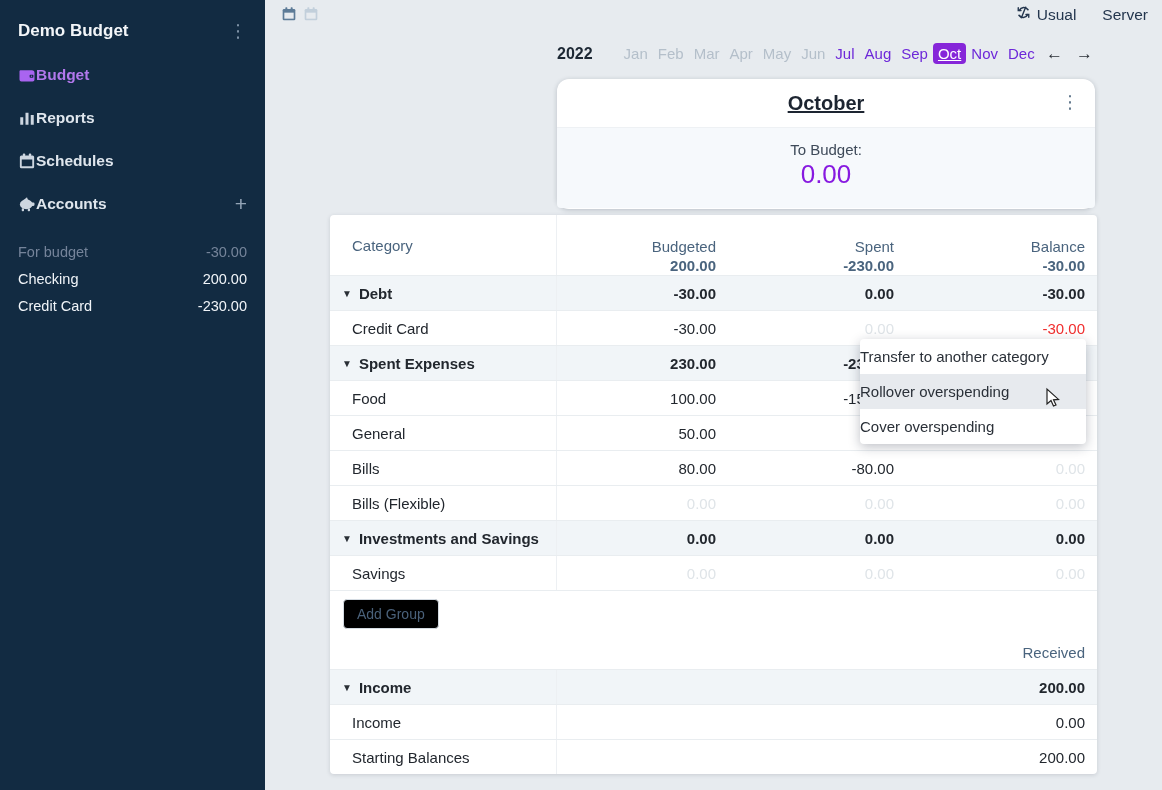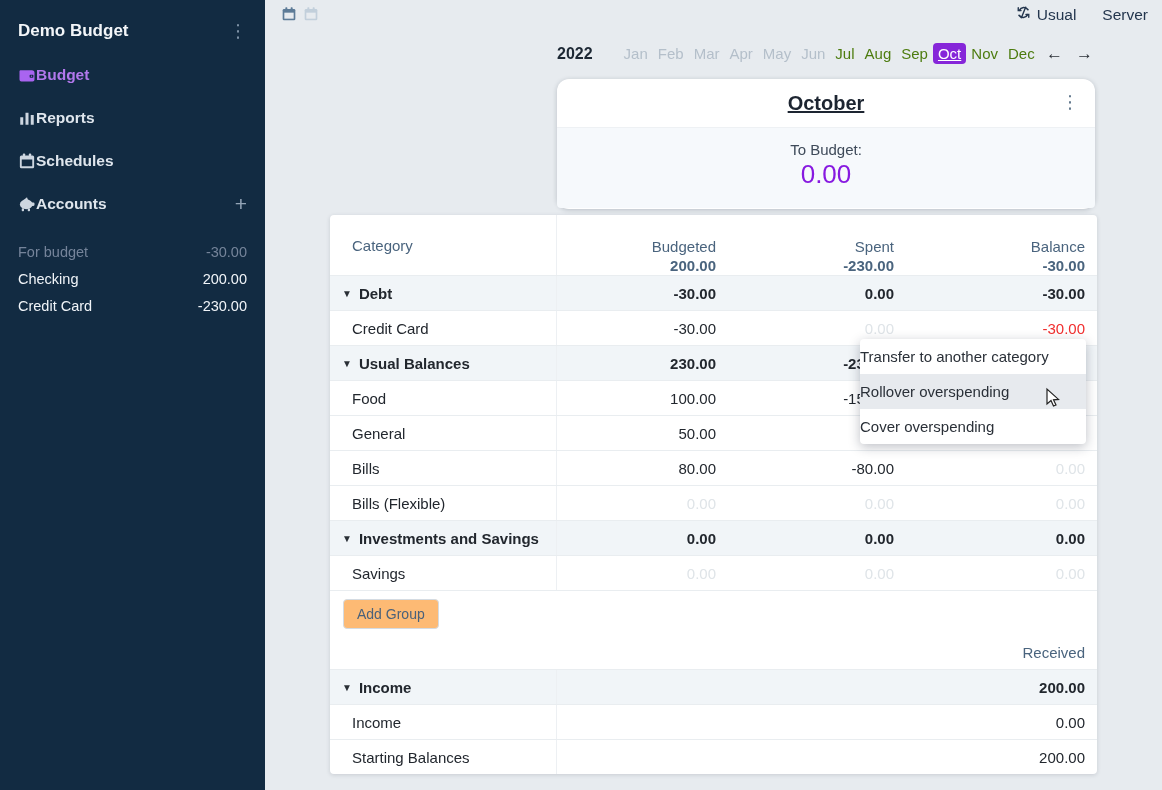--- a/index.html
+++ b/index.html
@@ -29,21 +29,21 @@
   .cal-dark { color:#5d7b97; }
   .cal-light { color:#c2cfdb; }
 
   .topright { position:absolute; top:5px; right:14px; display:flex; gap:26px; align-items:center; color:#24364e; font-size:15.5px; font-weight:500; }
   .sync-btn { display:flex; align-items:center; gap:6px; cursor:default; }
 
   
   .month-nav { position:absolute; left:292px; top:43px; width:538px; display:flex; align-items:center; }
   .year { font-size:16px; font-weight:700; color:#1d2834; margin-right:26px; }
   .months { display:flex; align-items:center; }
-  .m { font-size:15px; padding:2px 5px; color:#4d7c0f; border-radius:4px; }
+  .m { font-size:15px; padding:2px 5px; color:#6d28d9; border-radius:4px; }
   .m.muted { color:#b4bfca; }
   .m.active { background:#8626d9; color:#fff; text-decoration:underline; }
   .nav-arrows { margin-left:auto; display:flex; gap:13px; font-size:17px; color:#2a2f36; padding-right:2px; }
 
   
   .summary-card { position:absolute; left:292px; top:79px; width:538px; height:130px; background:#fff; border-radius:12px; box-shadow:0 1px 5px rgba(25,35,55,.22); }
   .card-head { height:49px; display:flex; align-items:center; justify-content:center; position:relative; border-bottom:1px solid #eef1f4; }
   .card-month { font-size:20px; font-weight:600; color:#1d2531; text-decoration:underline; }
   .card-kebab { position:absolute; right:16px; top:14px; color:#5b7288; }
   .card-body { height:80px; background:#f6f9fc; border-radius:0 0 4px 4px; text-align:center; padding-top:13px; }
@@ -58,21 +58,21 @@
   .c-cat { padding-left:22px; border-right:1px solid #edf0f3; }
   .c-num { justify-content:flex-end; padding-right:12px; text-align:right; }
   .hdr-num { flex-direction:column; align-items:flex-end; line-height:19px; }
   .hdr-total { font-weight:700; }
   .t-row.group { background:#f1f5f8; font-weight:700; }
   .t-row.group .c-cat { padding-left:12px; }
   .tri { font-size:10px; margin-right:7px; color:#2a2f36; }
   .muted { color:#dfe4e8; }
   .red { color:#f12e2e; }
   .t-addband { height:46px; display:flex; align-items:center; padding-left:13px; border-top:1px solid #e9edf0; }
-  .add-group-btn { font-family:inherit; font-size:14px; color:#4a617a; background:#fdba74; border:1px solid #d4dbe2; border-radius:4px; padding:6px 13px; }
+  .add-group-btn { font-family:inherit; font-size:14px; color:#4a617a; background:#000000; border:1px solid #d4dbe2; border-radius:4px; padding:6px 13px; }
   .t-received { height:33px; display:flex; align-items:center; justify-content:flex-end; padding-right:12px; color:#4a647e; font-size:15px; }
   .t-irow { display:grid; grid-template-columns:227px 540px; align-items:stretch; height:35px; border-top:1px solid #e9edf0; font-size:15px; color:#22272e; }
   .t-irow.group { background:#f1f5f8; font-weight:700; }
   .t-irow.group .c-cat { padding-left:12px; }
   .t-irow:last-child { border-radius:0 0 4px 4px; }
 
   
   .ctx-menu { position:absolute; left:595px; top:339px; width:226px; background:#fff; border-radius:4px; box-shadow:0 3px 12px rgba(20,30,50,.28); z-index:10; overflow:hidden; }
   .ctx-item { height:35px; display:flex; align-items:center; font-size:15px; color:#2a3038; }
   .ctx-item.hover { background:#e7eaee; }
@@ -255,21 +255,21 @@
       <div class="t-row">
         <div class="cell c-cat">Credit Card</div>
         <div class="cell c-num">-30.00</div>
         <div class="cell c-num muted">0.00</div>
         <div class="cell c-num red">-30.00</div>
       </div>
 
       <div class="t-row group">
         <div class="cell c-cat">
             <span class="tri">▼</span>
-            <span>Usual Balances</span>
+            <span>Spent Expenses</span>
           </div>
         <div class="cell c-num">230.00</div>
         <div class="cell c-num">-230.00</div>
         <div class="cell c-num">0.00</div>
       </div>
 
       <div class="t-row">
         <div class="cell c-cat">Food</div>
         <div class="cell c-num">100.00</div>
         <div class="cell c-num">-150.00</div>

